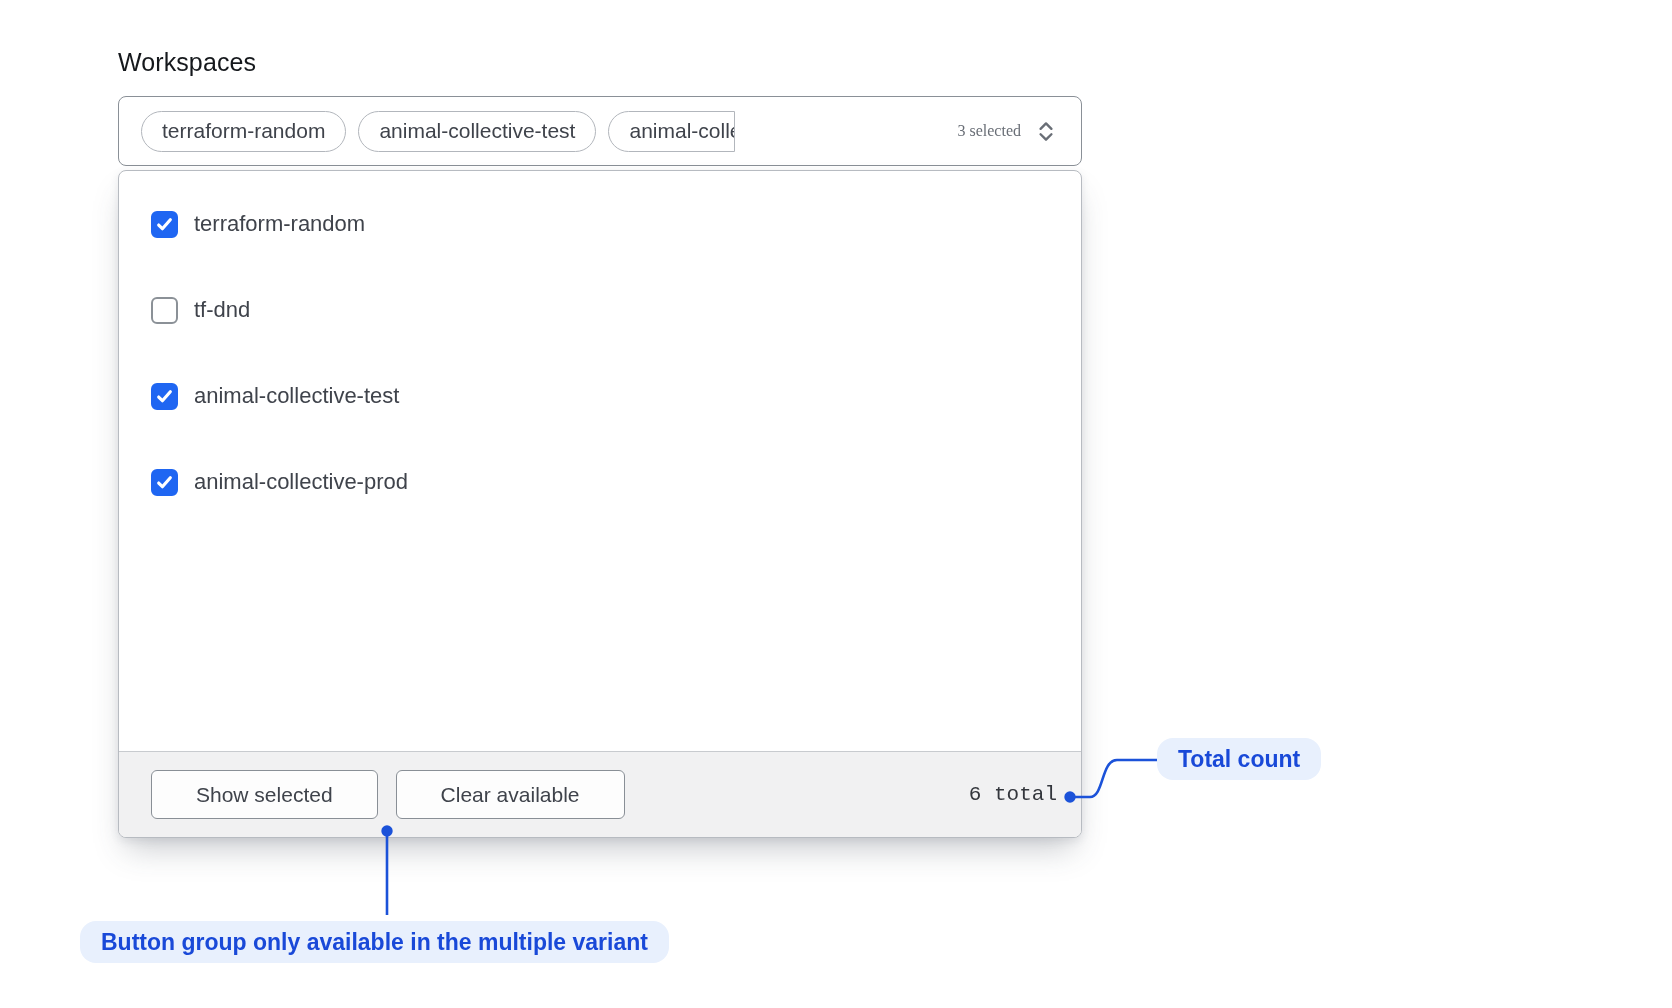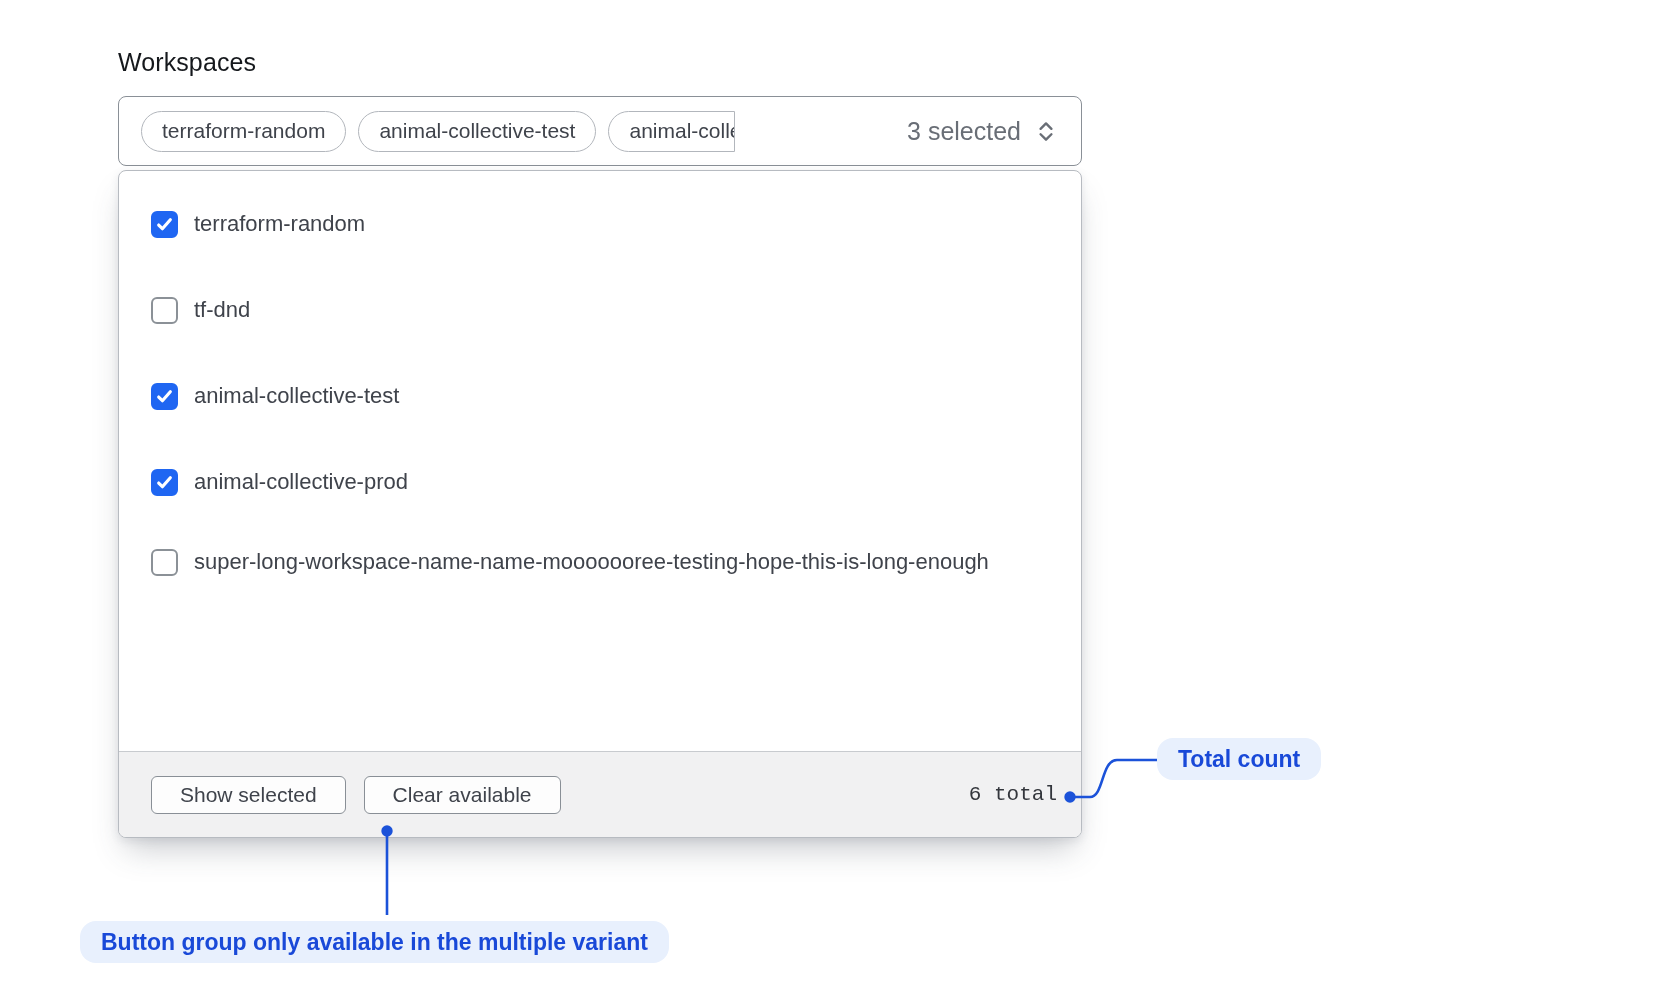--- a/index.html
+++ b/index.html
@@ -61,24 +61,25 @@
   }
   .pill-truncated {
     width: 127px;
     overflow: hidden;
     border-radius: 21px 0 0 21px;
     border-right: 1px solid #b2b6bc;
     padding-right: 0;
   }
   .count {
     margin-left: auto;
-    font-size: 25px;
+    font-size: 16px;
     color: #696e76;
     white-space: nowrap;
     flex-shrink: 0;
+    font-family: Liberation Serif, serif;
   }
   .chevrons {
     width: 26px;
     height: 26px;
     margin-left: 12px;
     flex-shrink: 0;
     stroke: #696e76;
     fill: none;
     stroke-width: 2.2;
     stroke-linecap: round;
@@ -158,22 +159,22 @@
     flex-shrink: 0;
     height: 86px;
     background: #f1f1f2;
     border-top: 1px solid #c8cbcf;
     display: flex;
     align-items: center;
     padding: 0 24px 0 32px;
     gap: 18px;
   }
   .btn {
-    height: 38px;
-    padding: 0 28px;
+    height: 49px;
+    padding: 0 44px;
     background: #fdfdfd;
     border: 1px solid #898f96;
     border-radius: 6px;
     font-family: "Liberation Sans", "DejaVu Sans", sans-serif;
     font-size: 21px;
     font-weight: 500;
     color: #3f434b;
     cursor: pointer;
   }
   .total {
@@ -253,24 +254,20 @@
 
       <div class="option">
         <span class="checkbox checked">
           <svg viewBox="0 0 18 18">
               <polyline points="3.5,9.5 7,13 14.5,4.5"></polyline>
             </svg>
         </span>
         <span class="option-label">animal-collective-prod</span>
       </div>
 
-      <div class="option option-long">
-        <span class="checkbox unchecked"></span>
-        <span class="option-label">super-long-workspace-name-name-mooooooree-testing-hope-this-is-long-enough</span>
-      </div>
 
     </div>
 
     <div class="footer">
       <button class="btn">Show selected</button>
       <button class="btn">Clear available</button>
       <span class="total">6 total</span>
     </div>
   </div>
 

